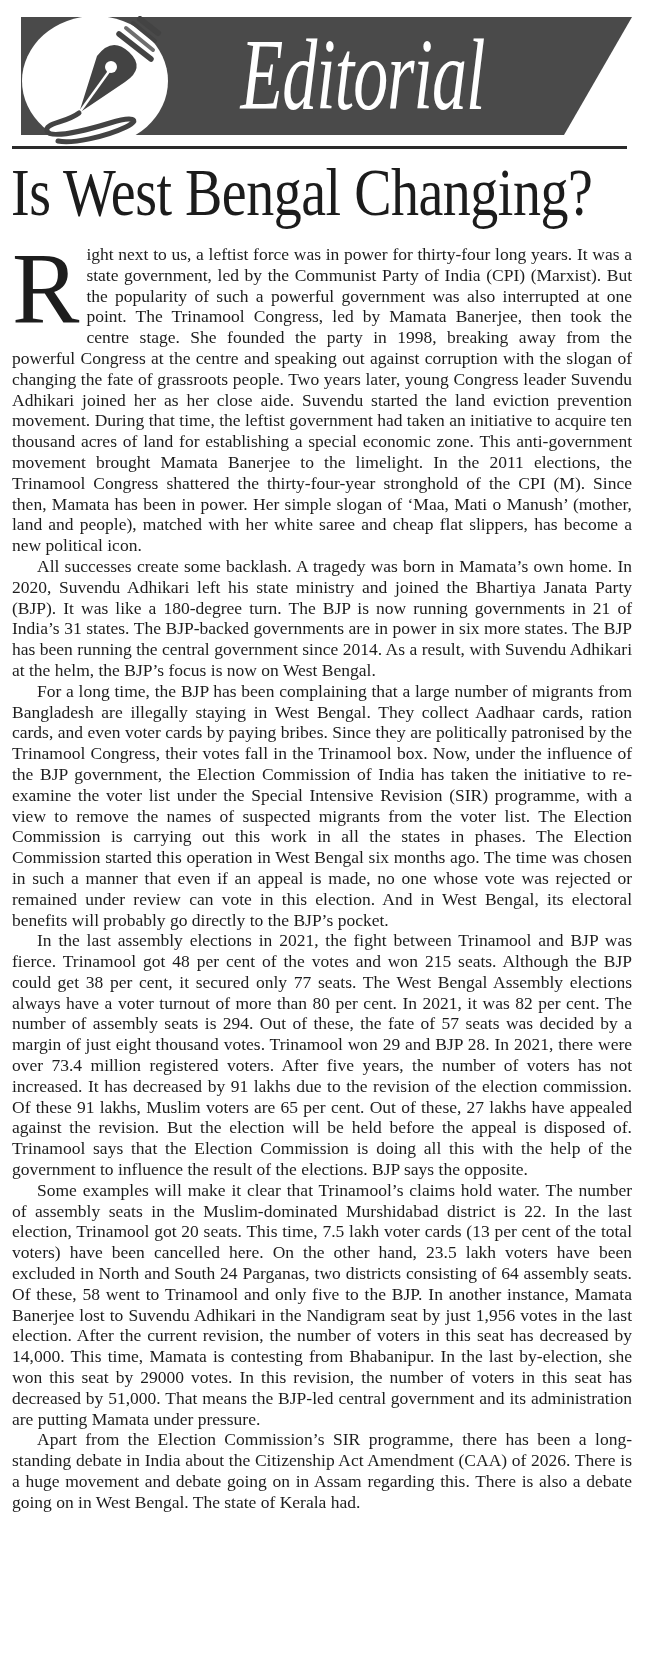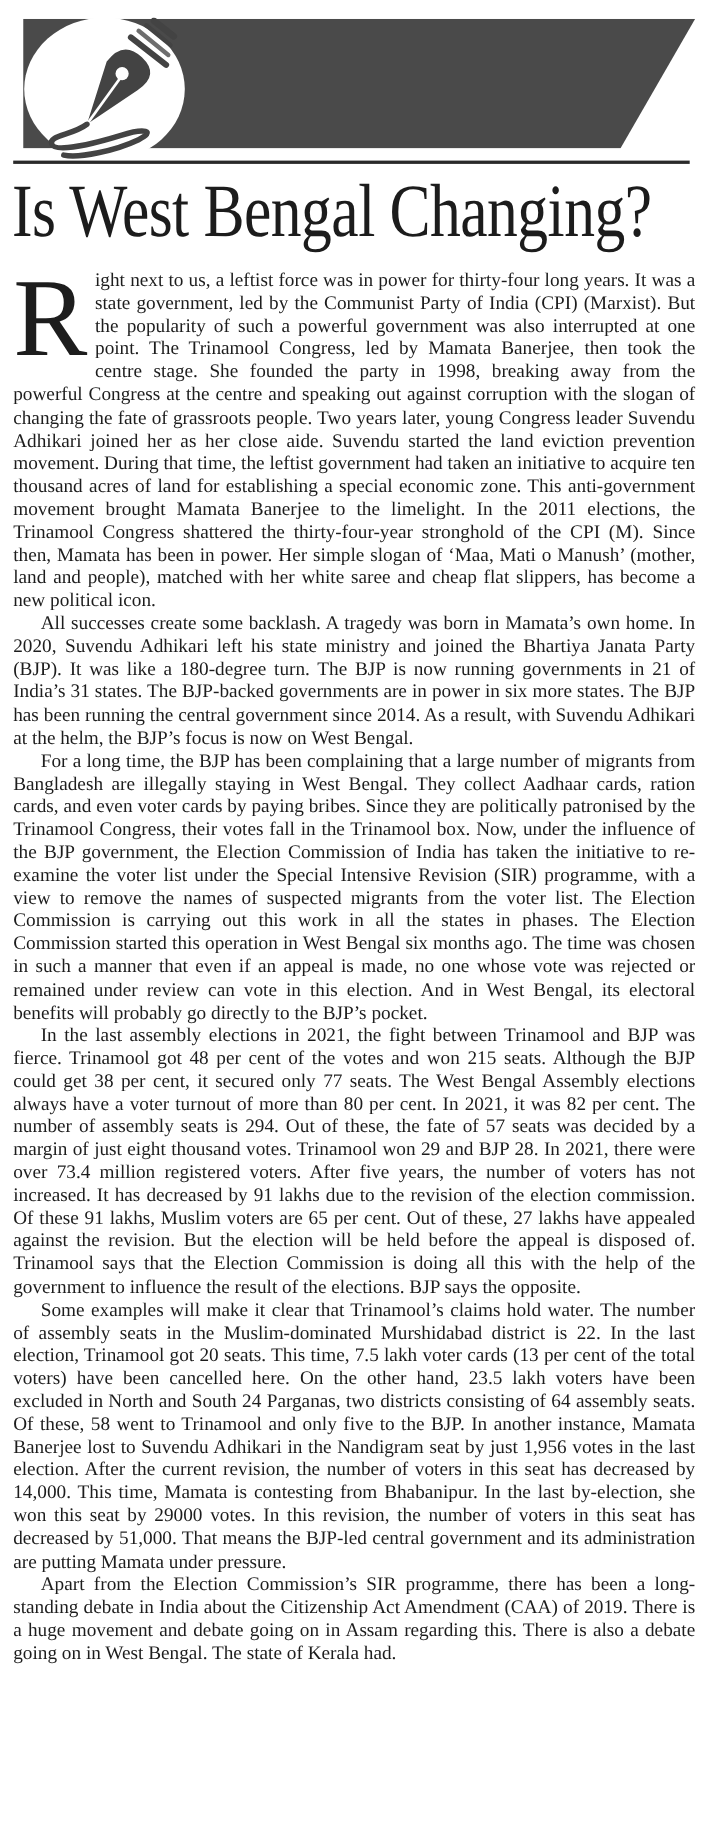--- a/index.html
+++ b/index.html
@@ -91,20 +91,23 @@
     color: #1d1d1d;
   }
 </style>
 </head>
 <body>
 
 <div class="page">
 
   <div class="banner"></div>
 
+  <div class="banner-title-wrap">
+    <span class="banner-title">Editorial</span>
+  </div>
 
   <div class="logo-circle">
     <svg width="146" height="130" viewBox="0 0 146 130" xmlns="http://www.w3.org/2000/svg">
 
       <path d="M57 97 L75 40 Q90 20 107 36 Q124 52 103 66 Z" fill="#434343"></path>
 
       <path d="M57 97 L88 54" stroke="#ffffff" stroke-width="2.5" fill="none"></path>
 
       <circle cx="89" cy="51" r="6" fill="#ffffff"></circle>
 
@@ -120,16 +123,16 @@
   <div class="rule"></div>
 
   <h1 class="headline">Is West Bengal Changing?</h1>
 
   <div class="article-body">
     <p class="first-para"><span class="dropcap">R</span><span>ight next to us, a leftist force was in power for thirty-four long years. It was a state government, led by the Communist Party of India (CPI) (Marxist). But the popularity of such a powerful government was also interrupted at one point. The Trinamool Congress, led by Mamata Banerjee, then took the centre stage. She founded the party in 1998, breaking away from the powerful Congress at the centre and speaking out against corruption with the slogan of changing the fate of grassroots people. Two years later, young Congress leader Suvendu Adhikari joined her as her close aide. Suvendu started the land eviction prevention movement. During that time, the leftist government had taken an initiative to acquire ten thousand acres of land for establishing a special economic zone. This anti-government movement brought Mamata Banerjee to the limelight. In the 2011 elections, the Trinamool Congress shattered the thirty-four-year stronghold of the CPI (M). Since then, Mamata has been in power. Her simple slogan of ‘Maa, Mati o Manush’ (mother, land and people), matched with her white saree and cheap flat slippers, has become a new political icon.</span></p>
     <p>All successes create some backlash. A tragedy was born in Mamata’s own home. In 2020, Suvendu Adhikari left his state ministry and joined the Bhartiya Janata Party (BJP). It was like a 180-degree turn. The BJP is now running governments in 21 of India’s 31 states. The BJP-backed governments are in power in six more states. The BJP has been running the central government since 2014. As a result, with Suvendu Adhikari at the helm, the BJP’s focus is now on West Bengal.</p>
     <p>For a long time, the BJP has been complaining that a large number of migrants from Bangladesh are illegally staying in West Bengal. They collect Aadhaar cards, ration cards, and even voter cards by paying bribes. Since they are politically patronised by the Trinamool Congress, their votes fall in the Trinamool box. Now, under the influence of the BJP government, the Election Commission of India has taken the initiative to re-examine the voter list under the Special Intensive Revision (SIR) programme, with a view to remove the names of suspected migrants from the voter list. The Election Commission is carrying out this work in all the states in phases. The Election Commission started this operation in West Bengal six months ago. The time was chosen in such a manner that even if an appeal is made, no one whose vote was rejected or remained under review can vote in this election. And in West Bengal, its electoral benefits will probably go directly to the BJP’s pocket.</p>
     <p>In the last assembly elections in 2021, the fight between Trinamool and BJP was fierce. Trinamool got 48 per cent of the votes and won 215 seats. Although the BJP could get 38 per cent, it secured only 77 seats. The West Bengal Assembly elections always have a voter turnout of more than 80 per cent. In 2021, it was 82 per cent. The number of assembly seats is 294. Out of these, the fate of 57 seats was decided by a margin of just eight thousand votes. Trinamool won 29 and BJP 28. In 2021, there were over 73.4 million registered voters. After five years, the number of voters has not increased. It has decreased by 91 lakhs due to the revision of the election commission. Of these 91 lakhs, Muslim voters are 65 per cent. Out of these, 27 lakhs have appealed against the revision. But the election will be held before the appeal is disposed of. Trinamool says that the Election Commission is doing all this with the help of the government to influence the result of the elections. BJP says the opposite.</p>
     <p>Some examples will make it clear that Trinamool’s claims hold water. The number of assembly seats in the Muslim-dominated Murshidabad district is 22. In the last election, Trinamool got 20 seats. This time, 7.5 lakh voter cards (13 per cent of the total voters) have been cancelled here. On the other hand, 23.5 lakh voters have been excluded in North and South 24 Parganas, two districts consisting of 64 assembly seats. Of these, 58 went to Trinamool and only five to the BJP. In another instance, Mamata Banerjee lost to Suvendu Adhikari in the Nandigram seat by just 1,956 votes in the last election. After the current revision, the number of voters in this seat has decreased by 14,000. This time, Mamata is contesting from Bhabanipur. In the last by-election, she won this seat by 29000 votes. In this revision, the number of voters in this seat has decreased by 51,000. That means the BJP-led central government and its administration are putting Mamata under pressure.</p>
-    <p>Apart from the Election Commission’s SIR programme, there has been a long-standing debate in India about the Citizenship Act Amendment (CAA) of 2019. There is a huge movement and debate going on in Assam regarding this. There is also a debate going on in West Bengal. The state of Kerala had.</p>
+    <p>Apart from the Election Commission’s SIR programme, there has been a long-standing debate in India about the Citizenship Act Amendment (CAA) of 2026. There is a huge movement and debate going on in Assam regarding this. There is also a debate going on in West Bengal. The state of Kerala had.</p>
   </div>
 
 </div>
 
 </body></html>

